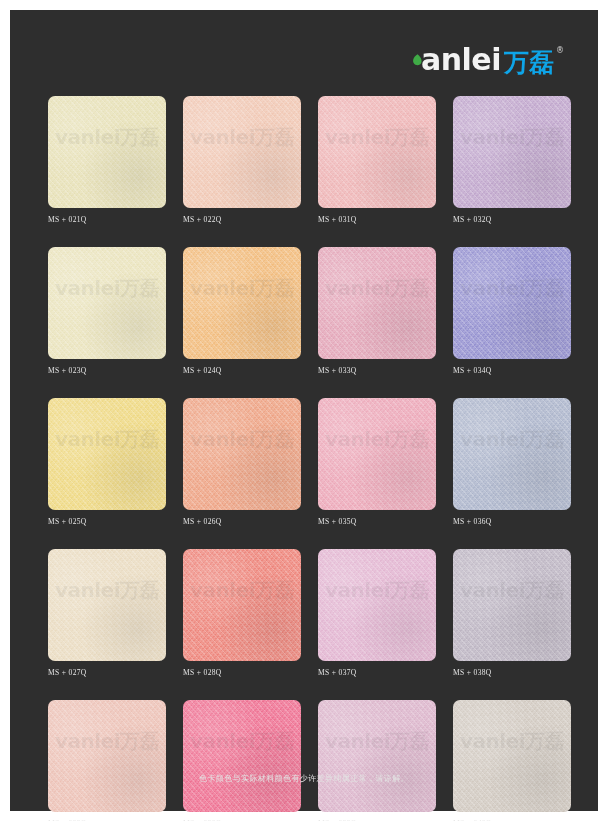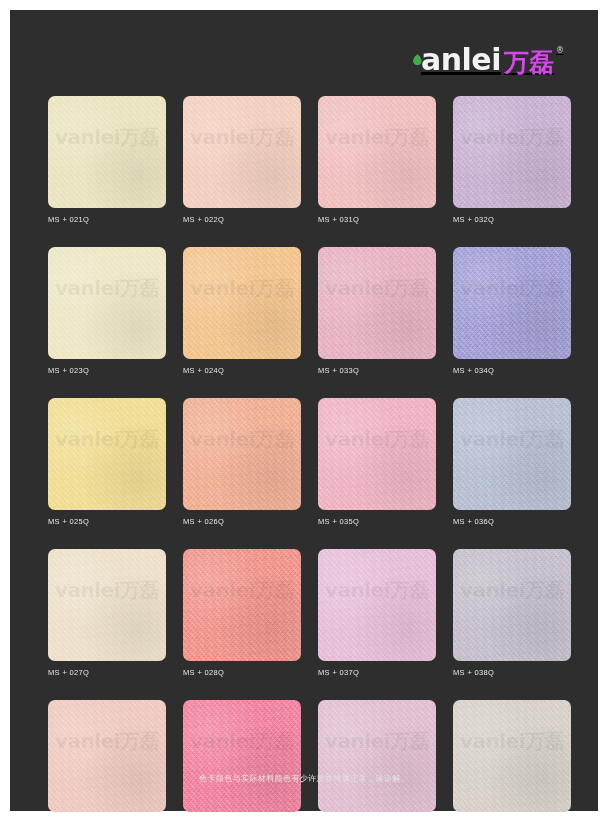--- a/index.html
+++ b/index.html
@@ -25,21 +25,20 @@
   }
 
   
   #brand-bar {
     position: absolute;
     right: 34px;
     top: 30px;
     height: 40px;
     display: flex;
     align-items: center;
-    text-decoration: underline;
   }
   .brand-logo {
     display: flex;
     align-items: flex-end;
     line-height: 1;
     position: relative;
   }
   .brand-leaf {
     position: relative;
     width: 11px;
@@ -52,21 +51,21 @@
     font-family: "DejaVu Sans", sans-serif;
     font-weight: bold;
     font-size: 30px;
     letter-spacing: -0.5px;
     color: #f2f2f2;
   }
   .brand-cjk {
     font-family: "DejaVu Sans", sans-serif;
     font-weight: bold;
     font-size: 25px;
-    color: #d946ef;
+    color: #0ea5e9;
     margin-left: 3px;
     letter-spacing: 0px;
   }
   .brand-reg {
     font-family: "DejaVu Sans", sans-serif;
     font-size: 8px;
     color: #d8d8d8;
     align-self: flex-start;
     margin-left: 2px;
     margin-top: 2px;
@@ -126,21 +125,21 @@
     font-weight: bold;
     font-size: 20px;
     color: rgba(0,0,0,0.055);
     letter-spacing: -0.5px;
     white-space: nowrap;
     pointer-events: none;
     z-index: 2;
   }
   .swatch-label {
     margin-top: 7px;
-    font-family: Liberation Sans, sans-serif;
+    font-family: Liberation Serif, serif;
     font-size: 7.5px;
     letter-spacing: 0.35px;
     color: #e6e6e6;
     white-space: nowrap;
   }
 
   
   #footer-note {
     position: absolute;
     left: 0;

